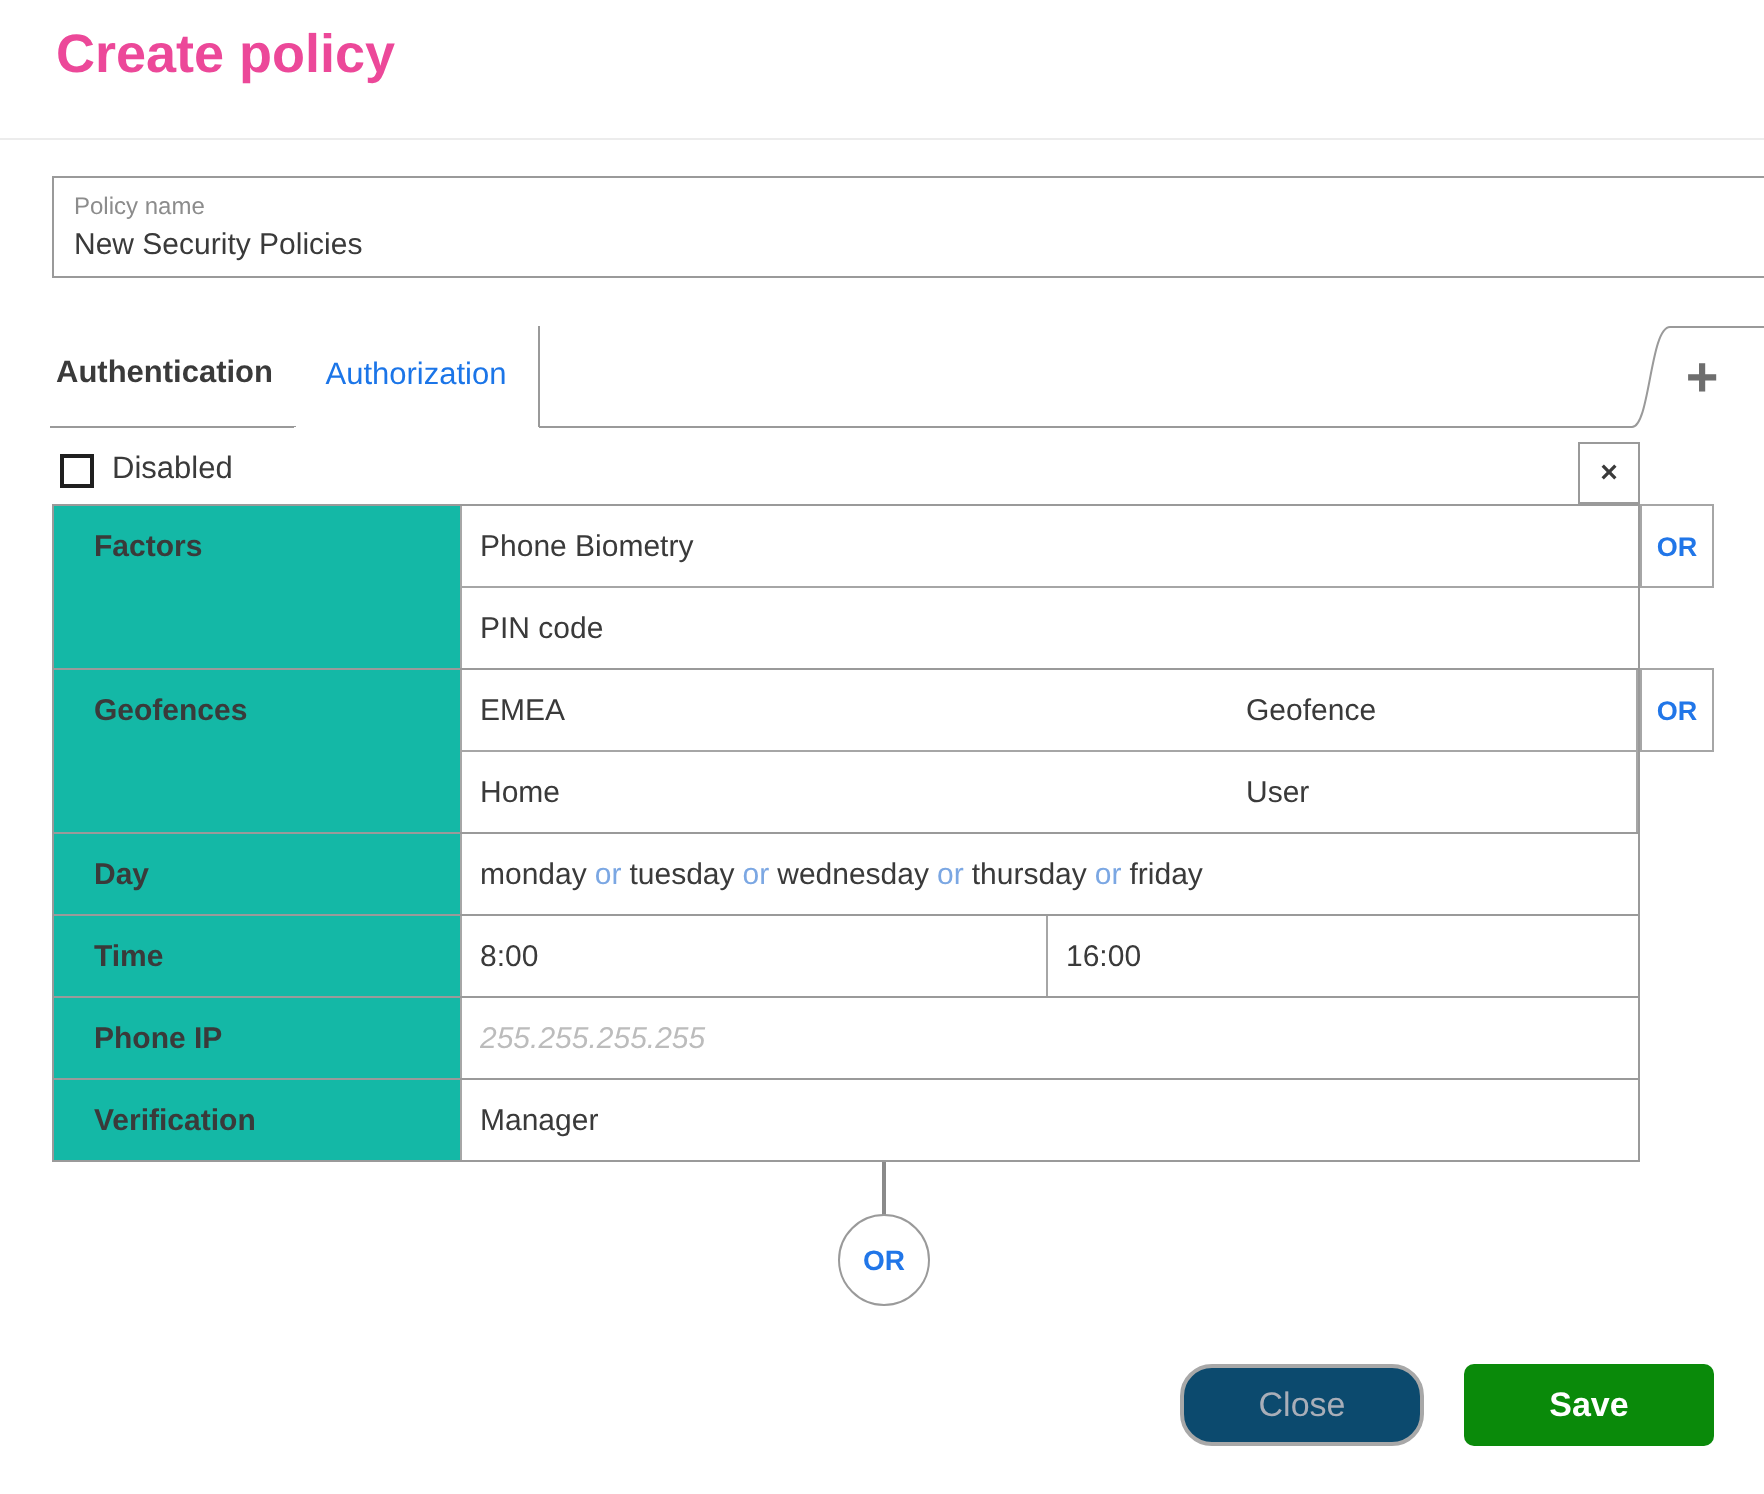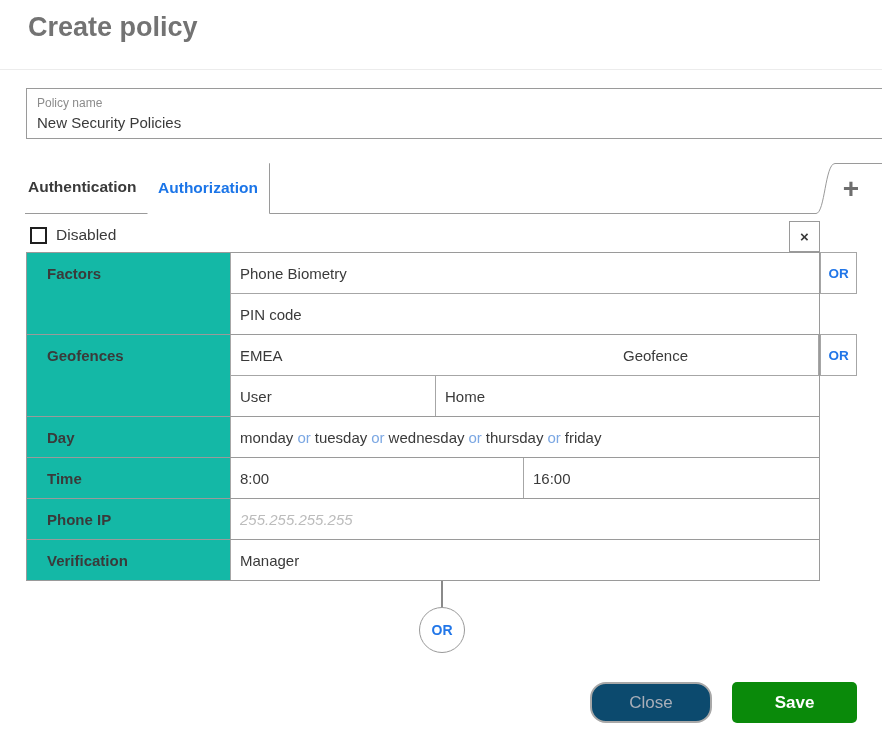--- a/index.html
+++ b/index.html
@@ -2,42 +2,42 @@
 <html><head>
 <meta charset="utf-8">
 <style>
   html,body { margin:0; padding:0; background:#fff; }
   .page {
     position:relative; width:882px; height:747px; background:#ffffff;
     font-family:"Liberation Sans", sans-serif; overflow:hidden;
   }
   .title {
     position:absolute; left:28px; top:12px;
-    font-size:27px; font-weight:bold; color:#737373;
+    font-size:27px; font-weight:bold; color:#ec4899;
   }
   .top-divider { position:absolute; left:0; top:69px; width:882px; height:1px; background:#ececec; }
 
   .policy-box {
     position:absolute; left:26px; top:88px; width:876px; height:51px;
     border:1px solid #9a9a9a; box-sizing:border-box; padding:7px 10px 0 10px;
     background:#fff; cursor:text;
   }
   .policy-label { font-size:12px; color:#8c8c8c; }
   .policy-value { font-size:15px; color:#3a3a3a; margin-top:4px; }
 
   .tabbar { position:absolute; left:0; top:160px; width:882px; height:56px; }
   .tab-outline { position:absolute; left:0; top:0; width:882px; height:56px; }
   .tab-auth {
     position:absolute; left:28px; top:0; height:53px; display:flex; align-items:center;
     font-size:15.5px; font-weight:bold; color:#3a3a3a; cursor:pointer;
   }
   .tab-authz {
     position:absolute; left:147px; top:3px; width:122px; height:50px;
     display:flex; align-items:center; justify-content:center;
-    font-size:15.5px; font-weight:bold; color:#1b75e8; background:#fff; cursor:pointer;
+    font-size:15.5px; font-weight:normal; color:#1b75e8; background:#fff; cursor:pointer;
   }
   .tab-add {
     position:absolute; left:830px; top:8px; width:42px; height:42px;
     display:flex; align-items:center; justify-content:center;
     font-size:28px; font-weight:bold; color:#6e6e6e; cursor:pointer; user-select:none;
   }
 
   .checkbox {
     position:absolute; left:30px; top:227px; width:17px; height:17px;
     border:2px solid #1f1f1f; box-sizing:border-box; background:#fff; cursor:pointer;
@@ -156,22 +156,22 @@
 
     <div class="group">
       <div class="g-label">Geofences</div>
       <div class="g-rows">
         <div class="g-row">
           <div class="cell grow">EMEA</div>
           <div class="cell geo1">Geofence</div>
           <div class="or-badge">OR</div>
         </div>
         <div class="g-row">
+          <div class="cell grow">Home</div>
           <div class="cell geo1">User</div>
-          <div class="cell grow">Home</div>
         </div>
       </div>
     </div>
 
     <div class="group">
       <div class="g-label">Day</div>
       <div class="g-rows">
         <div class="g-row">
           <div class="cell grow">
             <span>monday</span>

